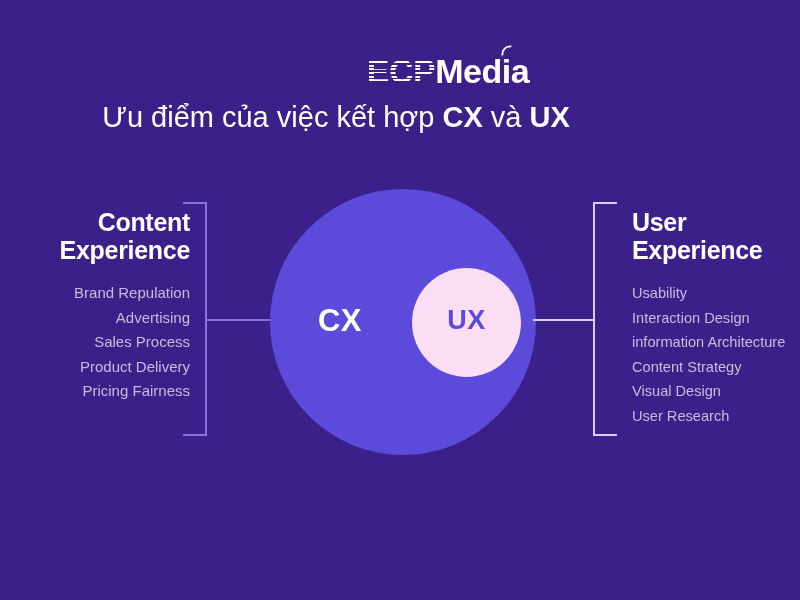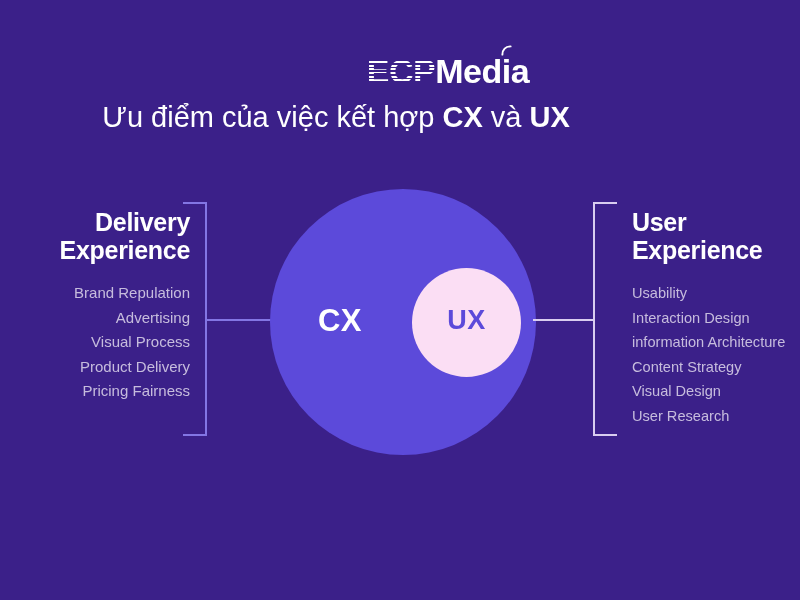--- a/index.html
+++ b/index.html
@@ -112,27 +112,27 @@
   <div class="logo">
     <span class="logo-ecp">ECP</span><span class="logo-media"><span>Media</span><svg class="logo-arc" viewBox="0 0 12 12">
           <path d="M1.5 10.5 C1.5 5.0 5.0 1.5 10.5 1.5" stroke="#ffffff" stroke-width="2.1" fill="none" stroke-linecap="round"></path>
         </svg></span>
   </div>
 
   <div class="subtitle"><span>Ưu điểm của việc kết hợp </span><b>CX</b><span> và </span><b>UX</b></div>
 
   <div class="col col-left">
     <div class="col-title">
-      <div>Delivery</div>
+      <div>Content</div>
       <div>Experience</div>
     </div>
     <ul class="col-list">
       <li>Brand Repulation</li>
       <li>Advertising</li>
-      <li>Visual Process</li>
+      <li>Sales Process</li>
       <li>Product Delivery</li>
       <li>Pricing Fairness</li>
     </ul>
   </div>
 
   <div class="bracket bracket-left">
     <div class="bk-h bk-top"></div>
     <div class="bk-v"></div>
     <div class="bk-h bk-bot"></div>
   </div>

